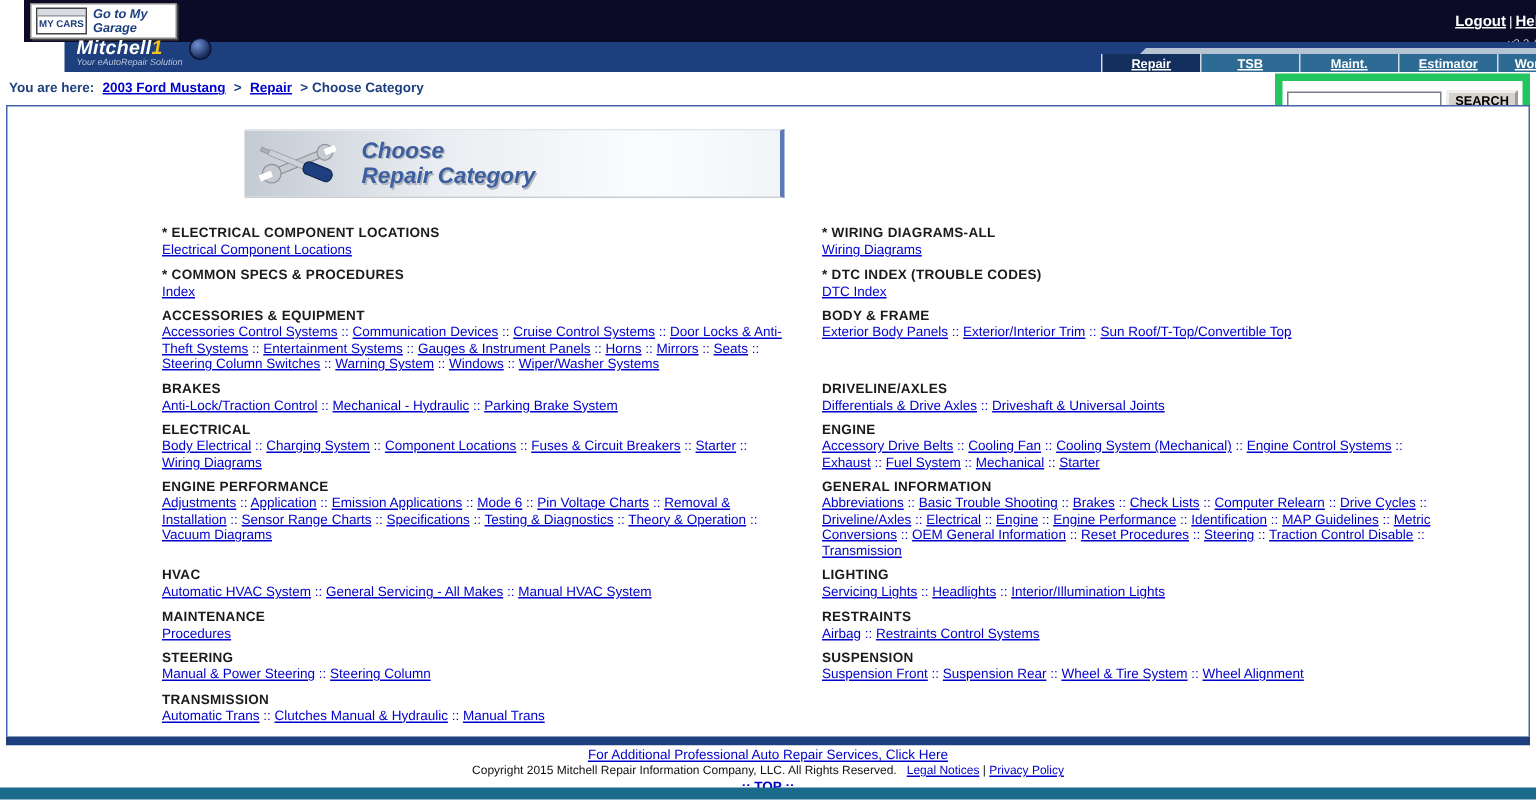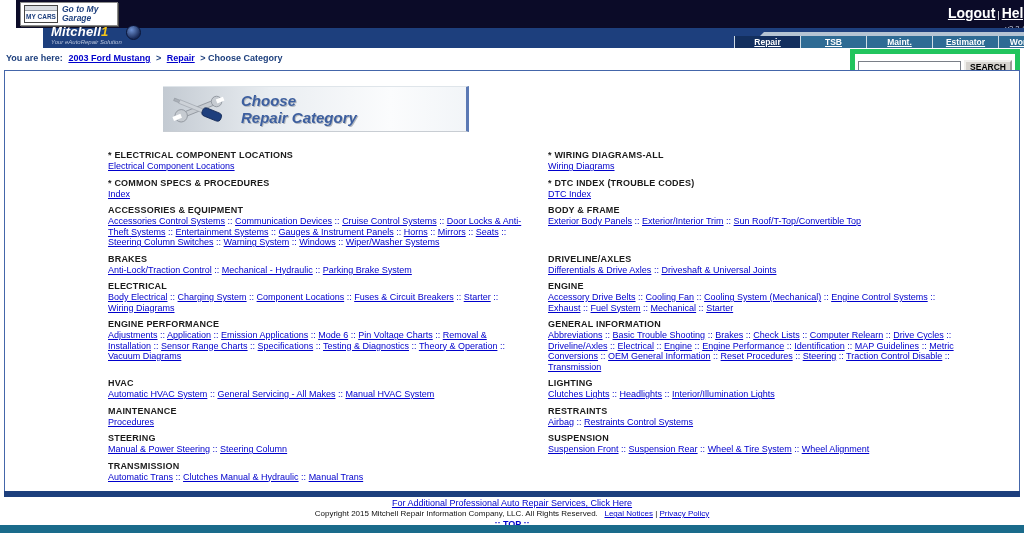--- a/index.html
+++ b/index.html
@@ -11,21 +11,21 @@
   .garage-btn { position:absolute; left:4px; top:2px; height:24px; background:#fff;
                 border:1px solid #8a8a8a; box-shadow:1px 1px 0 #444; display:flex; align-items:center;
                 padding:1px 3px; cursor:pointer; }
   .plate { width:34px; height:18px; border:1px solid #444; background:#fdfdfd; margin-right:4px;
            display:flex; flex-direction:column; overflow:hidden; }
   .plate-top { height:5px; background:#d8dce2; border-bottom:1px solid #9aa0a8; }
   .plate-txt { font-size:6.5px; font-weight:bold; color:#1d3f7d; text-align:center; line-height:11px; }
   .garage-label { width:52px; font-size:8.5px; line-height:9.5px; font-weight:bold; font-style:italic;
                   color:#1d3f7d; }
   .session-links { position:absolute; right:8px; top:4px; text-align:right; }
-  .session-links a { color:#fff; font-size:14px; font-weight:bold; text-decoration:underline; cursor:pointer; }
+  .session-links a { color:#fff; font-size:10px; font-weight:bold; text-decoration:underline; cursor:pointer; }
   .session-links .divider { color:#fff; font-size:9px; margin:0 2px; }
   .version { color:#c9d2e4; font-size:7.5px; margin-top:2px; }
 
   
   .navbar { position:absolute; left:0; top:28px; width:1024px; height:20px; background:#1d3f7d;margin-left:43px; }
   .brand { position:absolute; left:8px; top:-4px; display:flex; align-items:flex-start; }
   .brand-text { display:flex; flex-direction:column; }
   .brand-name { font-size:13px; font-weight:bold; font-style:italic; color:#fff; letter-spacing:0.2px; }
   .brand-name .accent { color:#f5c518; }
   .brand-tagline { font-size:6px; color:#b8c4dc; font-style:italic; margin-top:0px; }
@@ -50,21 +50,21 @@
                   background:#fff; display:flex; align-items:center; padding:2px 3px; }
   .search-input { width:103px; height:13px; border:1px solid #7a7f87; font-size:9px; padding:0 2px; }
   .search-btn { margin-left:3px; height:15px; font-size:8.5px; font-weight:bold; color:#000;
                 background:#d6d3ce; border:2px outset #f0efec; padding:0 4px; cursor:pointer;
                 font-family:"Liberation Sans", sans-serif; }
 
   
   .main { position:absolute; left:4px; top:70px; width:1016px; height:421px;
           border:1px solid #4466aa; border-bottom:none; background:#fff; }
 
-  .banner { position:absolute; left:163px; top:86px; width:306px; height:46px;
+  .banner { position:absolute; left:163px; top:86px; width:360px; height:46px;
             background:linear-gradient(90deg,#c3cad2 0%,#e9edf1 35%,#fbfcfd 75%,#f2f5f8 100%);
             border-top:1px solid #dfe5ea; border-bottom:1px solid #c8cdd3;
             border-right:3px solid #5b79b4; display:flex; align-items:center; }
   .tools-icon { width:58px; height:42px; margin-left:6px; flex:0 0 auto; }
   .banner-title { margin-left:14px; color:#3d5f9f; font-size:15px; line-height:17px;
                   font-weight:bold; font-style:italic; text-shadow:1px 1px 0 #b4b9bf; }
 
   
   .cat-table { position:absolute; left:108px; top:149px; width:856px; }
   .cat-row { display:flex; margin-bottom:5px; }
@@ -237,21 +237,21 @@
         <div class="cat-links"><a href="#" class="cat-link">Abbreviations</a><span class="sep"> :: </span><a href="#" class="cat-link">Basic Trouble Shooting</a><span class="sep"> :: </span><a href="#" class="cat-link">Brakes</a><span class="sep"> :: </span><a href="#" class="cat-link">Check Lists</a><span class="sep"> :: </span><a href="#" class="cat-link">Computer Relearn</a><span class="sep"> :: </span><a href="#" class="cat-link">Drive Cycles</a><span class="sep"> :: </span><a href="#" class="cat-link">Driveline/Axles</a><span class="sep"> :: </span><a href="#" class="cat-link">Electrical</a><span class="sep"> :: </span><a href="#" class="cat-link">Engine</a><span class="sep"> :: </span><a href="#" class="cat-link">Engine Performance</a><span class="sep"> :: </span><a href="#" class="cat-link">Identification</a><span class="sep"> :: </span><a href="#" class="cat-link">MAP Guidelines</a><span class="sep"> :: </span><a href="#" class="cat-link">Metric Conversions</a><span class="sep"> :: </span><a href="#" class="cat-link">OEM General Information</a><span class="sep"> :: </span><a href="#" class="cat-link">Reset Procedures</a><span class="sep"> :: </span><a href="#" class="cat-link">Steering</a><span class="sep"> :: </span><a href="#" class="cat-link">Traction Control Disable</a><span class="sep"> :: </span><a href="#" class="cat-link">Transmission</a></div>
       </div>
     </div>
     <div class="cat-row">
       <div class="cat-cell left">
         <div class="cat-title">HVAC</div>
         <div class="cat-links"><a href="#" class="cat-link">Automatic HVAC System</a><span class="sep"> :: </span><a href="#" class="cat-link">General Servicing - All Makes</a><span class="sep"> :: </span><a href="#" class="cat-link">Manual HVAC System</a></div>
       </div>
       <div class="cat-cell right">
         <div class="cat-title">LIGHTING</div>
-        <div class="cat-links"><a href="#" class="cat-link">Clutches Lights</a><span class="sep"> :: </span><a href="#" class="cat-link">Headlights</a><span class="sep"> :: </span><a href="#" class="cat-link">Interior/Illumination Lights</a></div>
+        <div class="cat-links"><a href="#" class="cat-link">Servicing Lights</a><span class="sep"> :: </span><a href="#" class="cat-link">Headlights</a><span class="sep"> :: </span><a href="#" class="cat-link">Interior/Illumination Lights</a></div>
       </div>
     </div>
     <div class="cat-row">
       <div class="cat-cell left">
         <div class="cat-title">MAINTENANCE</div>
         <div class="cat-links"><a href="#" class="cat-link">Procedures</a></div>
       </div>
       <div class="cat-cell right">
         <div class="cat-title">RESTRAINTS</div>
         <div class="cat-links"><a href="#" class="cat-link">Airbag</a><span class="sep"> :: </span><a href="#" class="cat-link">Restraints Control Systems</a></div>

